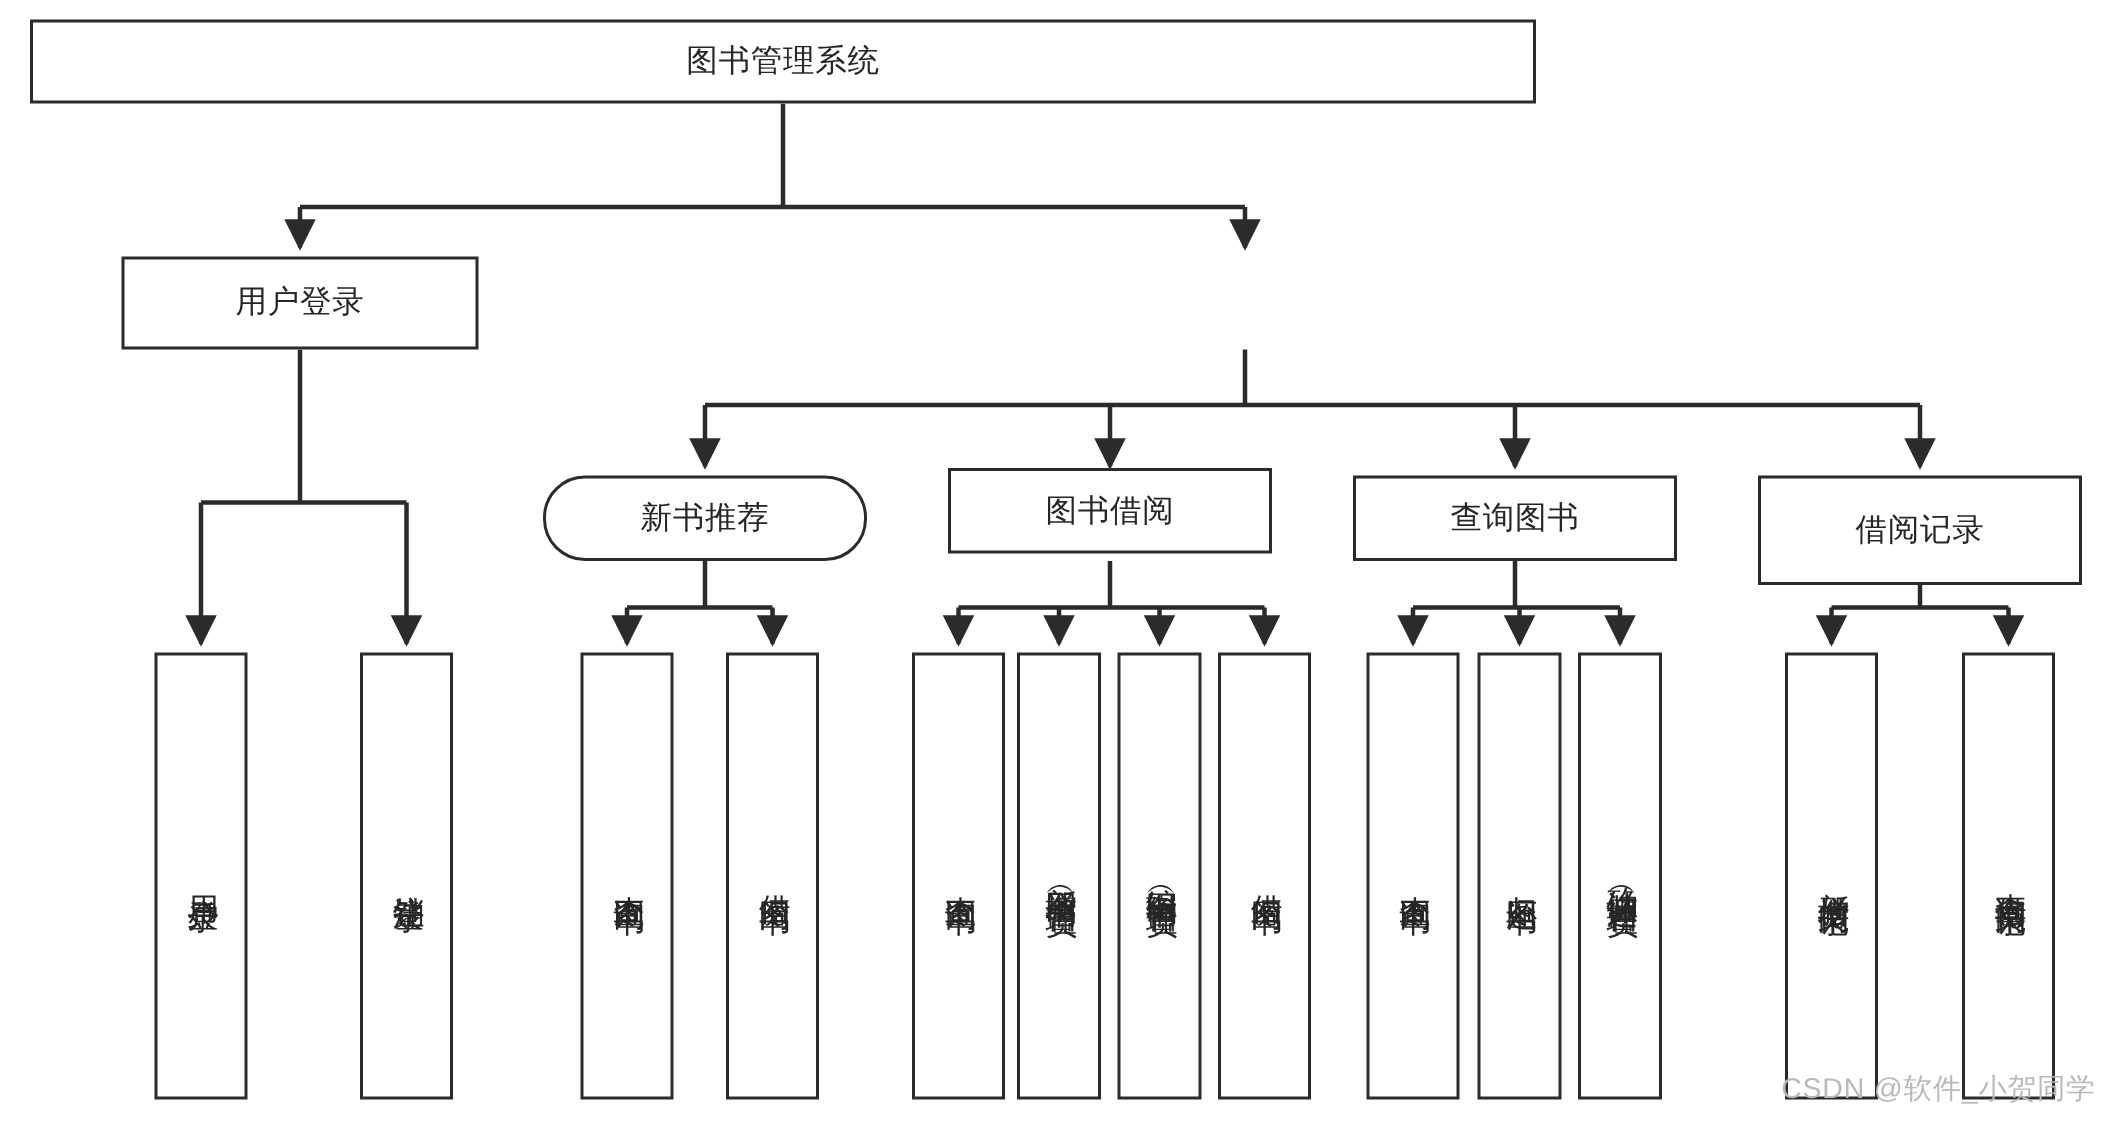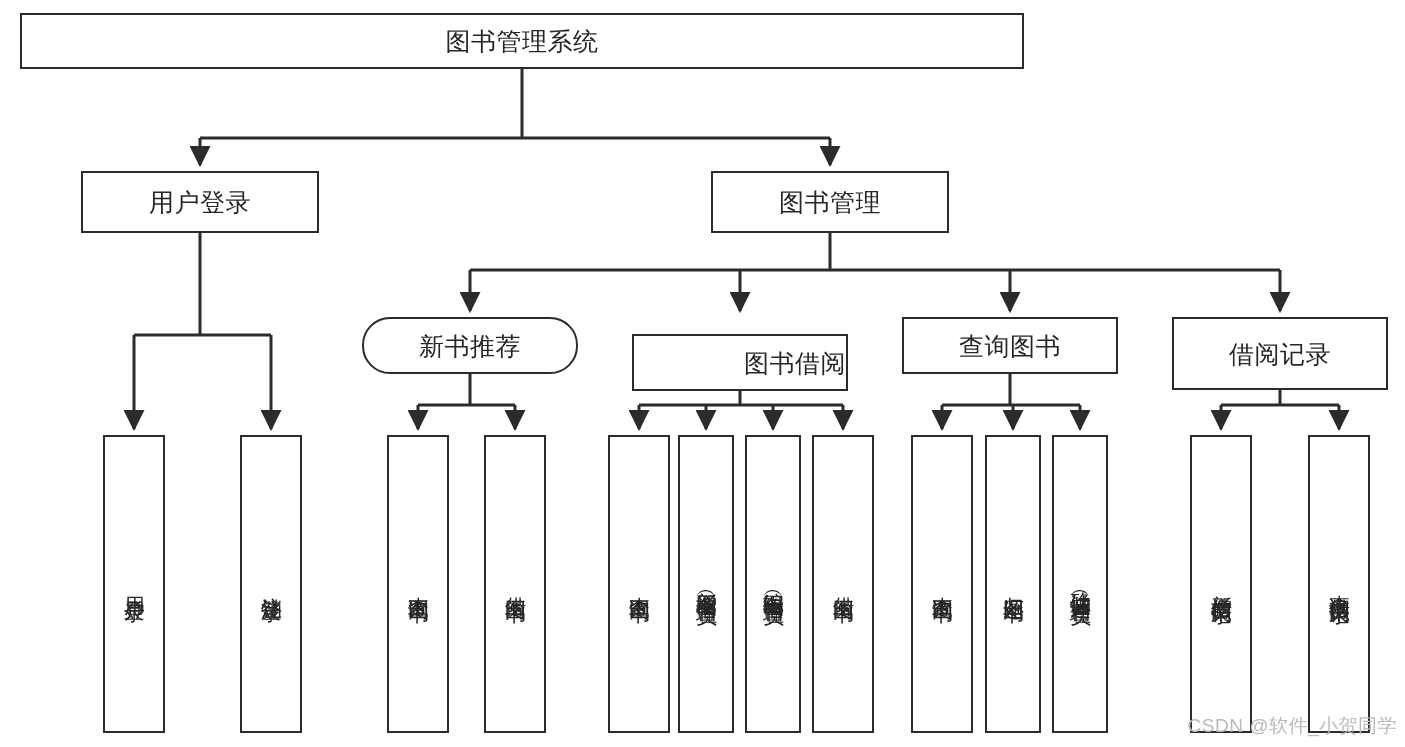--- a/index.html
+++ b/index.html
@@ -29,21 +29,21 @@
     position: absolute;
     box-sizing: border-box;
     border: 2px solid #2b2b2b;
     background: #ffffff;
     display: flex;
     align-items: center;
     justify-content: center;
     color: #262626;
   }
   .node-h {
-    font-size: 25px;
+    font-size: 21px;
     line-height: 1.2;
     letter-spacing: 0.5px;
     white-space: nowrap;
   }
   .node-v {
     font-size: 21px;
     line-height: 1.28;
     writing-mode: vertical-rl;
     text-orientation: upright;
     letter-spacing: 2px;
@@ -119,28 +119,25 @@
     </g>
   </svg>
 
   <div class="node node-h" style="left:20px; top:13px; width:1004px; height:56px;">
     <span>图书管理系统</span>
   </div>
 
   <div class="node node-h" style="left:81px; top:171px; width:238px; height:62px;">
     <span>用户登录</span>
   </div>
-  <div class="node node-h" style="left:711px; top:171px; width:238px; height:62px;">
-    <span>图书管理</span>
-  </div>
 
   <div class="node node-h" style="left:362px; top:317px; width:216px; height:57px;border-radius:28px;">
     <span>新书推荐</span>
   </div>
-  <div class="node node-h" style="left:632px; top:334px; width:216px; height:57px;justify-content:flex-end;">
+  <div class="node node-h" style="left:632px; top:312px; width:216px; height:57px;">
     <span>图书借阅</span>
   </div>
   <div class="node node-h" style="left:902px; top:317px; width:216px; height:57px;">
     <span>查询图书</span>
   </div>
   <div class="node node-h" style="left:1172px; top:317px; width:216px; height:73px;">
     <span>借阅记录</span>
   </div>
 
   <div class="node node-v" style="left:103px; top:435px; width:62px; height:298px;">

